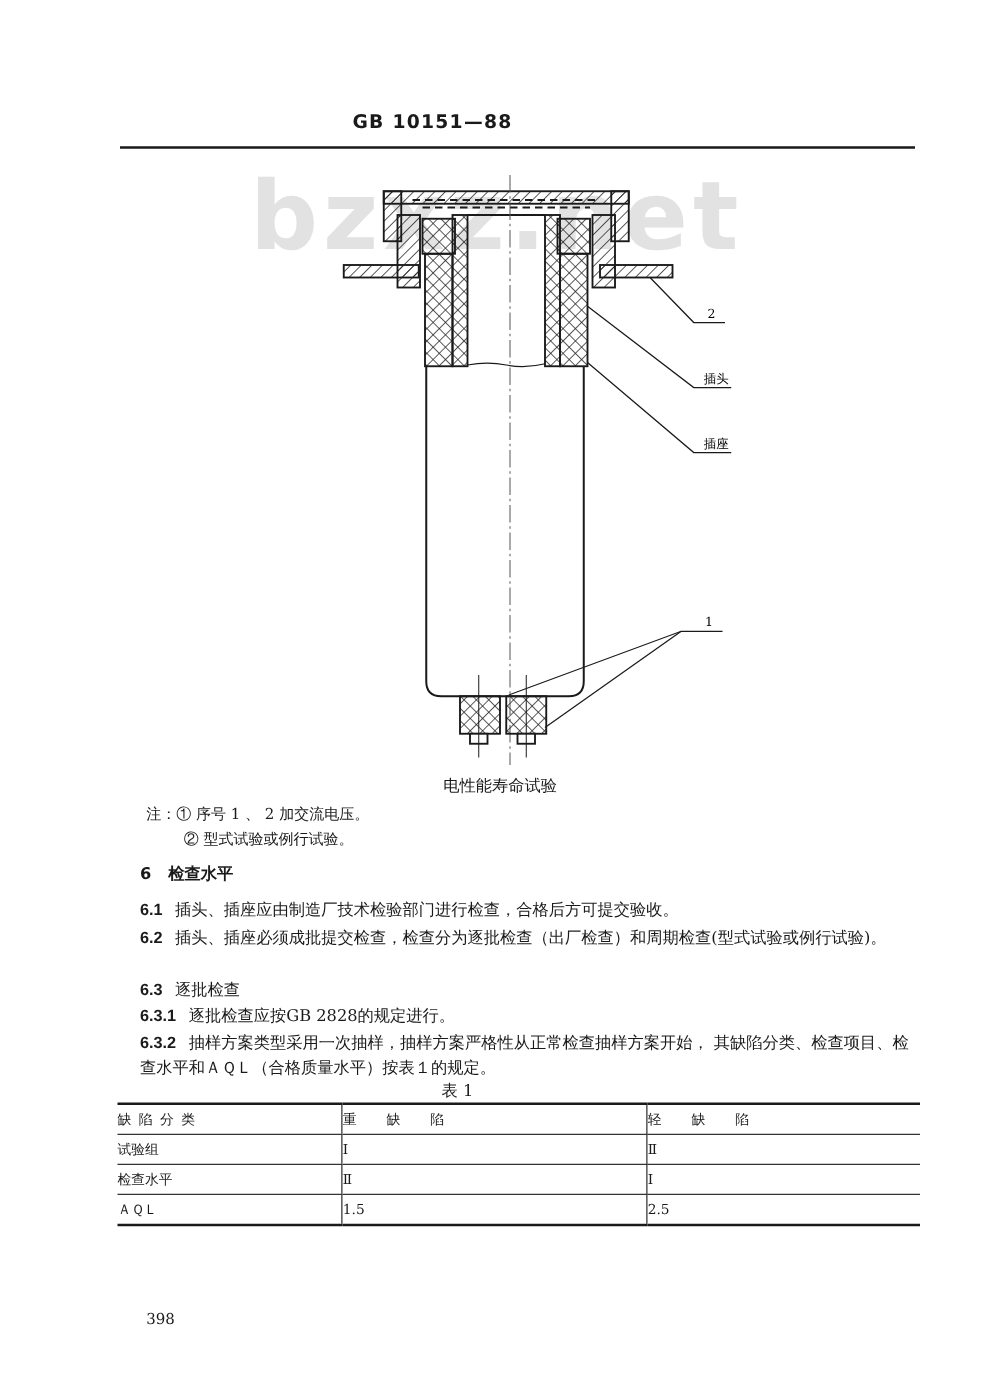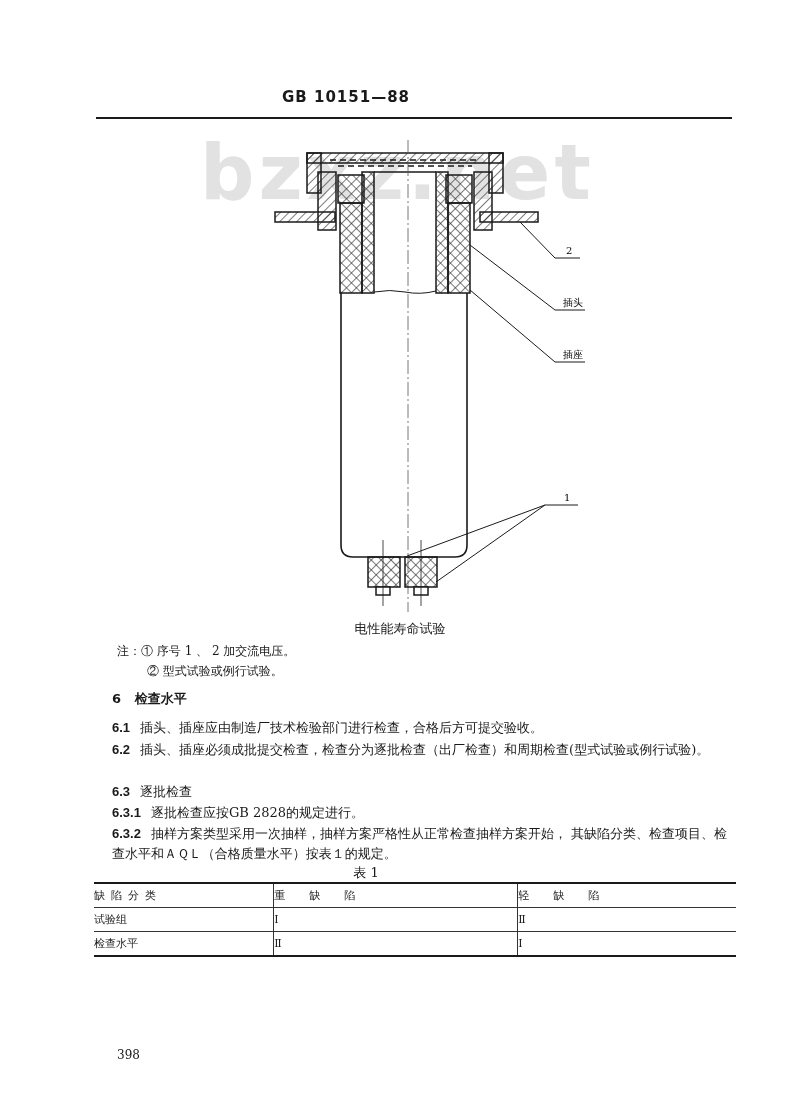--- a/index.html
+++ b/index.html
@@ -141,16 +141,21 @@
   <tr>
     <td>试验组</td>
     <td class="c2">Ⅰ</td>
     <td>Ⅱ</td>
   </tr>
   <tr>
     <td>检查水平</td>
     <td class="c2">Ⅱ</td>
     <td>Ⅰ</td>
   </tr>
+  <tr>
+    <td>ＡＱＬ</td>
+    <td class="c2">1.5</td>
+    <td>2.5</td>
+  </tr>
 </tbody>
   </table>
 
 <div class="page-num">398</div>
 
 </body></html>

